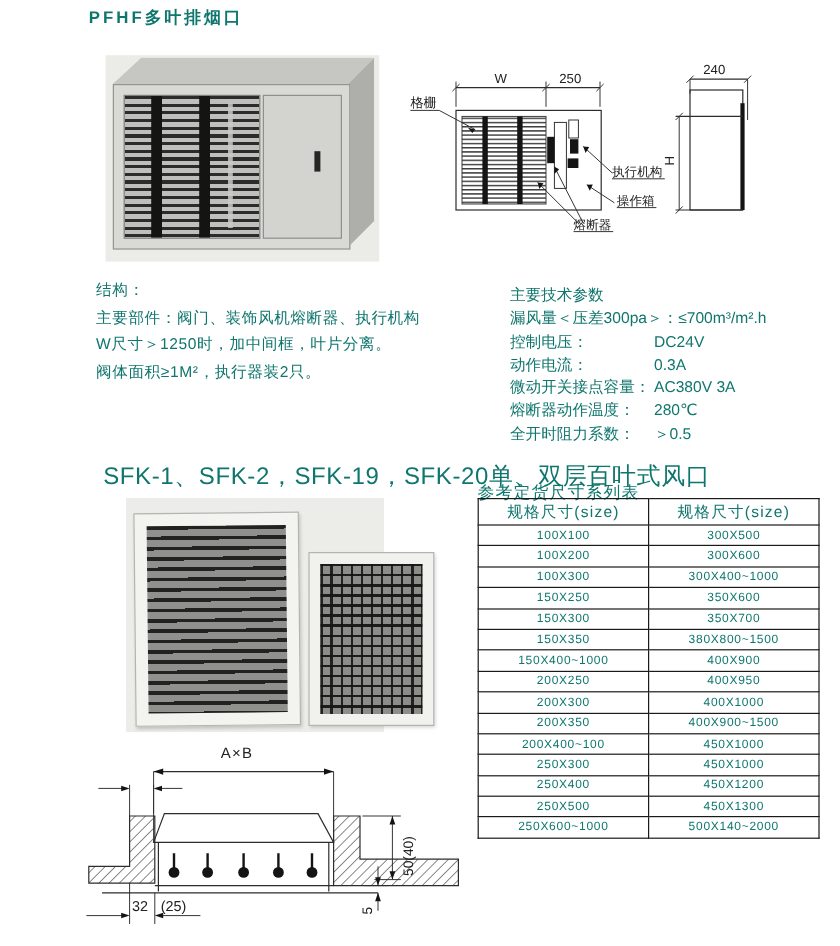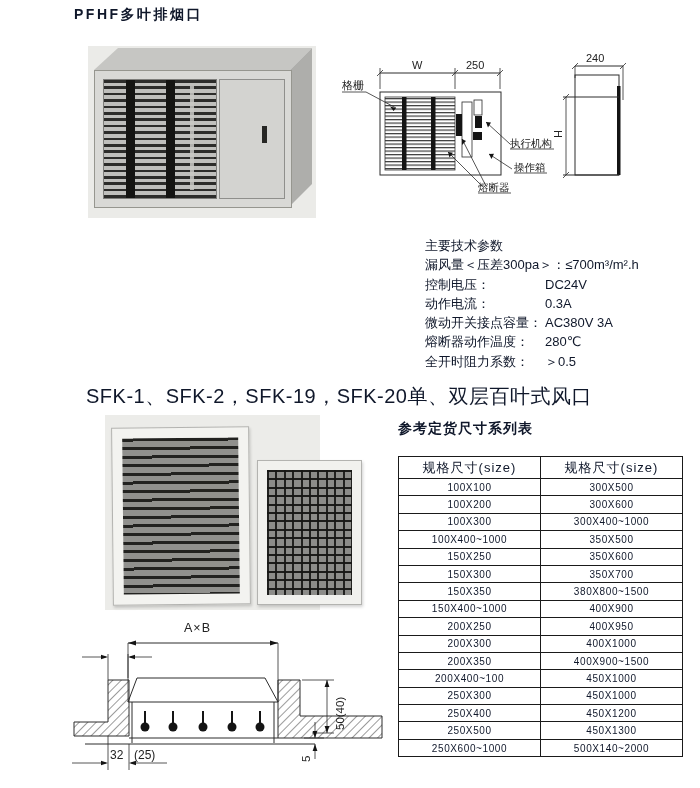--- a/index.html
+++ b/index.html
@@ -1,31 +1,31 @@
 <!DOCTYPE html>
 <html><head>
 <meta charset="utf-8">
 <style>
   html,body{margin:0;padding:0;background:#ffffff;}
   .page{position:relative;width:700px;height:788px;background:#fff;overflow:hidden;
-        font-family:"Liberation Sans","DejaVu Sans",sans-serif;color:#0f172a;}
+        font-family:"Liberation Sans","DejaVu Sans",sans-serif;color:#0f766e;}
   .abs{position:absolute;}
 
   
   .doc-title{left:74px;top:6px;font-size:14px;font-weight:600;letter-spacing:2.5px;}
   .struct{left:80px;top:231px;font-size:13px;line-height:22.5px;letter-spacing:0.5px;}
   .tech{left:425px;top:236px;width:272px;font-size:13px;line-height:19.3px;}
   .tech .tp-row{display:flex;align-items:center;}
   .tech .tp-label{min-width:120px;}
   .sec-heading{left:57px;top:348px;font-size:25px;font-weight:700;letter-spacing:3px;}
   .sec-sub{left:86px;top:383px;font-size:20px;letter-spacing:0.5px;}
 
   
-  .tbl-title{left:398px;top:420px;font-size:14px;font-weight:700;letter-spacing:1px;}
-  .size-table{position:absolute;left:398px;top:415px;width:285px;border-collapse:collapse;table-layout:fixed;margin-top:41px;}
+  .tbl-title{left:398px;top:402px;font-size:14px;font-weight:400;letter-spacing:1px;}
+  .size-table{position:absolute;left:398px;top:415px;width:285px;border-collapse:collapse;table-layout:fixed;}
   .size-table th{border:1.6px solid #1a1a1a;font-weight:500;font-size:13px;height:21px;letter-spacing:1px;padding:0;text-align:center;}
   .size-table td{border:1.4px solid #1a1a1a;font-size:10px;height:16.4px;letter-spacing:.6px;padding:0;text-align:center;}
   .tbl-note{left:398px;top:731px;width:298px;font-size:12px;line-height:15px;letter-spacing:.3px;}
 
   
   .photo1{left:88px;top:46px;width:228px;height:172px;background:#ebebe8;}
   .p1-top{position:absolute;left:6px;top:2px;width:218px;height:22px;background:#c6c6c3;
           clip-path:polygon(0 100%,89.9% 100%,100% 0,11% 0);}
   .p1-right{position:absolute;left:202px;top:2px;width:22px;height:158px;background:#aeaeab;
           clip-path:polygon(0 13.9%,100% 0,100% 86%,0 100%);}
@@ -137,20 +137,26 @@
     <line class="thin" x1="287" y1="24" x2="287" y2="58"></line>
     <rect class="ln" x="239" y="33" width="44" height="100"></rect>
     <rect class="fillk" x="281" y="44" width="3.5" height="89"></rect>
     <line class="ln" x1="227" y1="55" x2="283" y2="55"></line>
     <line class="ln" x1="227" y1="133" x2="283" y2="133"></line>
     <line class="thin" x1="230" y1="55" x2="230" y2="133"></line>
     <path class="thin" d="M227,58 l6,-6 M227,136 l6,-6"></path>
     <text x="226" y="96" font-size="11" transform="rotate(-90 226 96)">H</text>
   </svg>
 
+  <div class="abs struct">
+    <div>结构：</div>
+    <div>主要部件：阀门、装饰风机熔断器、执行机构</div>
+    <div>W尺寸＞1250时，加中间框，叶片分离。</div>
+    <div>阀体面积≥1M²，执行器装2只。</div>
+  </div>
 
   <div class="abs tech">
     <div>主要技术参数</div>
     <div class="tp-row">
       <span class="tp-label">漏风量＜压差300pa＞：</span>
       <span>≤700m³/m².h</span>
     </div>
     <div class="tp-row">
       <span class="tp-label">控制电压：</span>
       <span>DC24V</span>
@@ -257,24 +263,20 @@
         </tr>
     <tr>
           <td>100X200</td>
           <td>300X600</td>
         </tr>
     <tr>
           <td>100X300</td>
           <td>300X400~1000</td>
         </tr>
     <tr>
-          <td>100X400~1000</td>
-          <td>350X500</td>
-        </tr>
-    <tr>
           <td>150X250</td>
           <td>350X600</td>
         </tr>
     <tr>
           <td>150X300</td>
           <td>350X700</td>
         </tr>
     <tr>
           <td>150X350</td>
           <td>380X800~1500</td>

